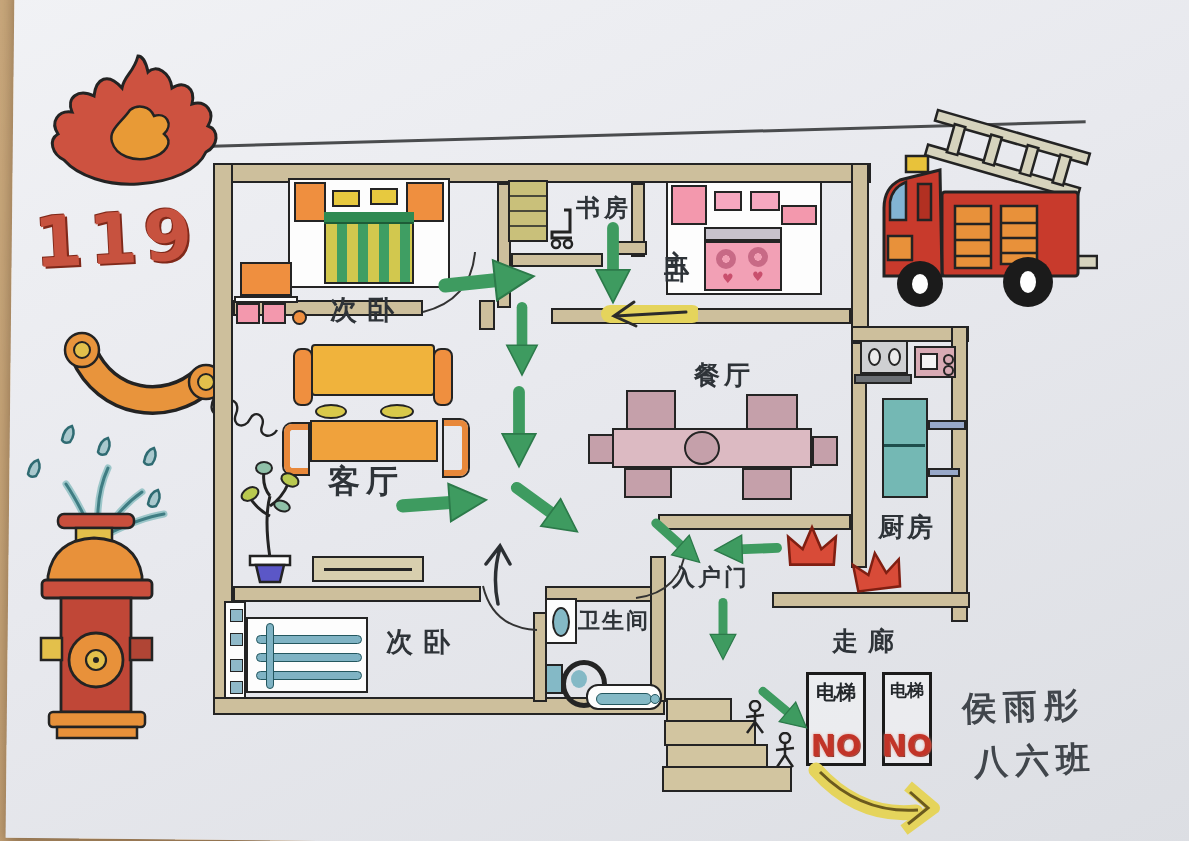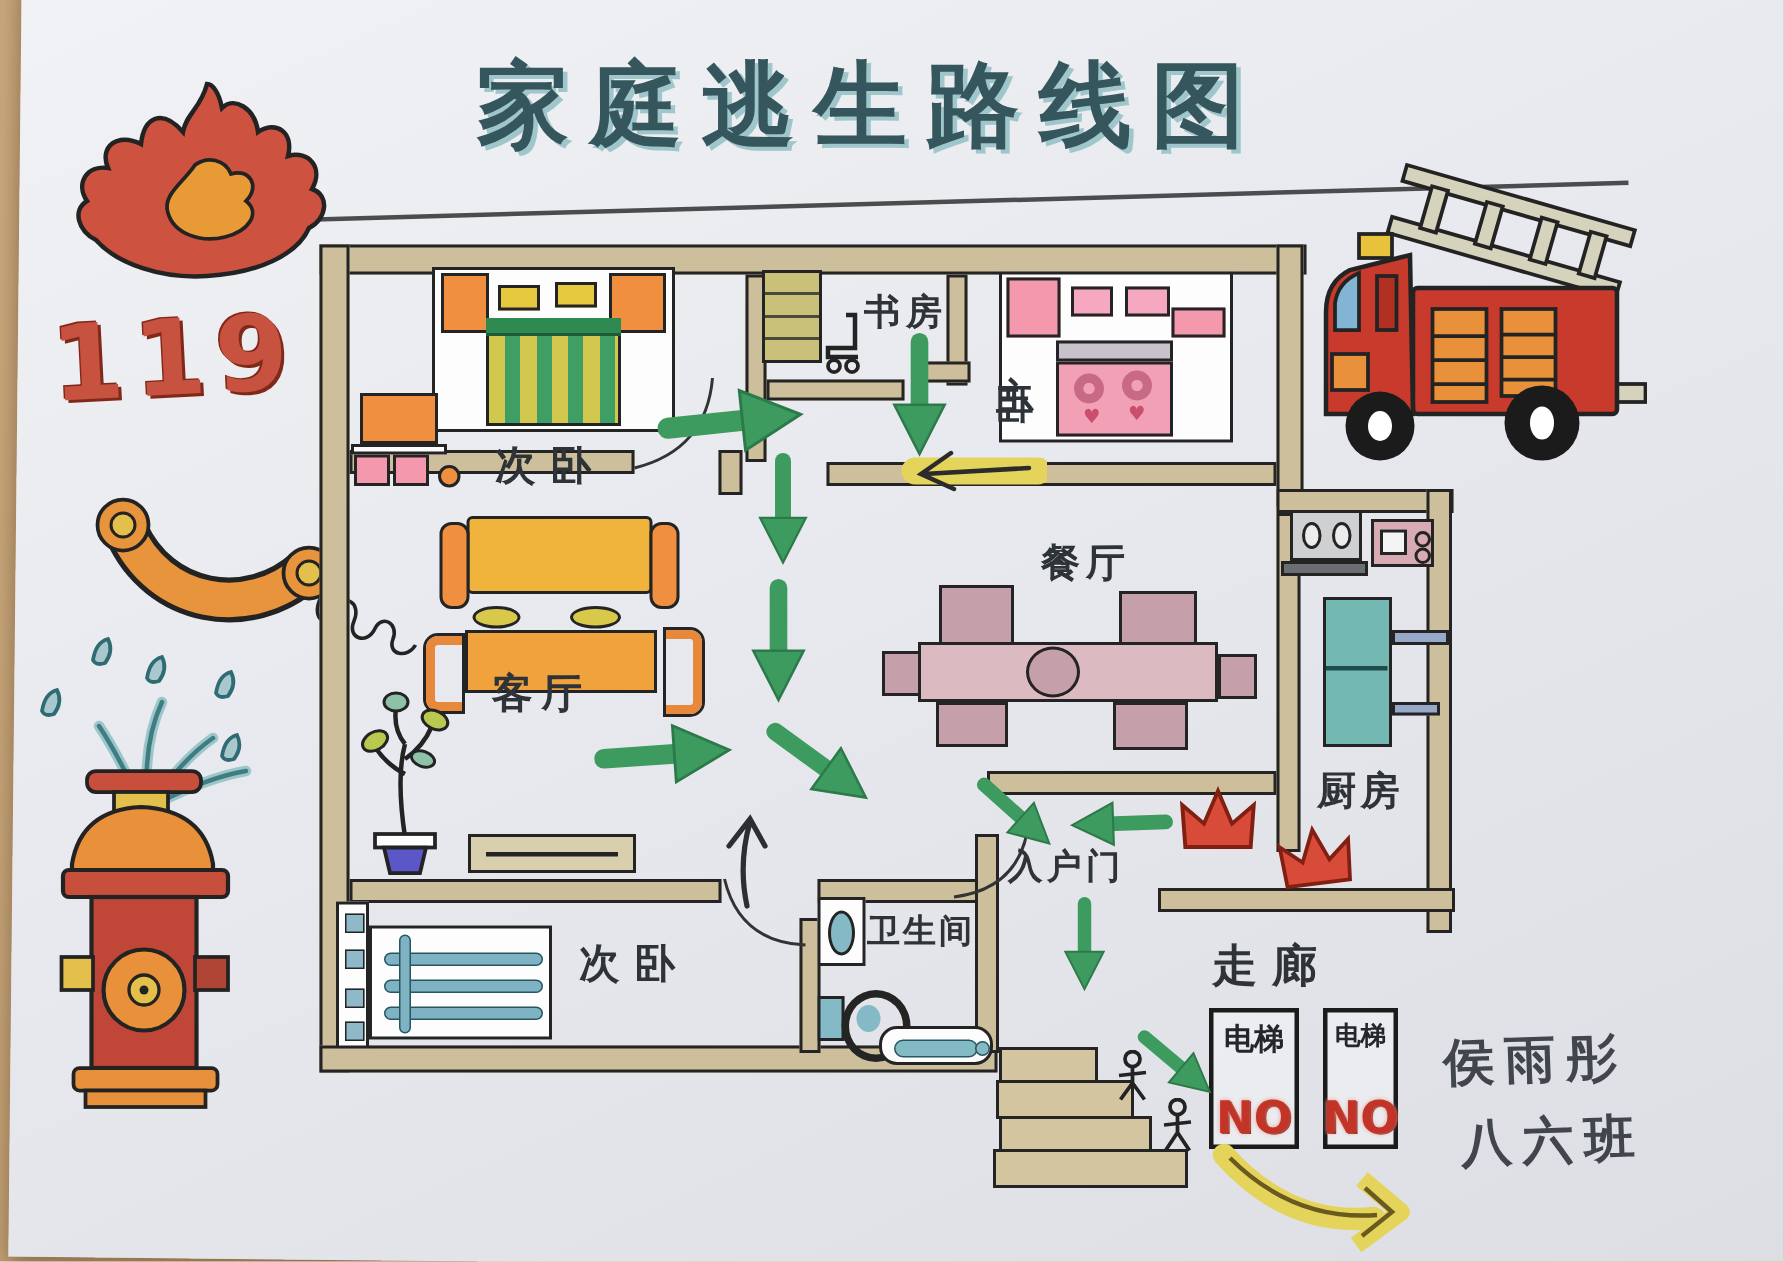--- a/index.html
+++ b/index.html
@@ -61,21 +61,20 @@
       <symbol id="ar-d" viewBox="0 0 50 100">
         <path d="M25,7 L25,62" stroke="#3e9b60" stroke-width="14" stroke-linecap="round" fill="none"></path>
         <polygon points="5,57 45,57 25,96" fill="#3e9b60" stroke="#2c7a4a" stroke-width="2"></polygon>
       </symbol>
       <symbol id="crown-flame" viewBox="0 0 54 42">
         <path d="M6,39 L4,12 L18,24 L27,3 L36,24 L50,12 L48,39 Z" fill="#d84b38" stroke="#801f12" stroke-width="2.5"></path>
       </symbol>
     </defs>
   </svg>
 
-  <div id="title">家庭逃生路线图</div>
   <div id="title-line"></div>
 
   <svg class="abs" style="left:38px;top:48px" width="200" height="145" viewBox="0 0 200 145">
     <path d="M100,8 C96,24 86,28 84,40 C70,24 58,30 56,48 C40,40 28,50 34,64 C20,62 12,74 20,86 C10,92 14,106 26,112 C40,128 70,138 100,136 C134,134 160,122 168,104 C180,98 182,82 170,78 C178,64 168,52 154,56 C158,40 146,32 134,40 C132,24 118,16 110,24 C108,14 104,8 100,8 Z" fill="#cd5240" stroke="#232323" stroke-width="3"></path>
     <path d="M92,62 C84,74 70,82 74,94 C78,108 96,114 112,110 C128,106 136,94 126,86 C136,76 128,64 116,68 C112,58 100,56 92,62 Z" fill="#e89a36" stroke="#232323" stroke-width="2.5"></path>
   </svg>
 
   <div id="num119">119</div>
 
   <svg class="abs" style="left:46px;top:316px" width="240" height="150" viewBox="0 0 240 150">
@@ -379,24 +378,24 @@
   <svg class="arr" style="left:804px;top:760px" width="140" height="80" viewBox="0 0 140 80">
     <path d="M12,10 Q55,58 112,52" stroke="#e5d45c" stroke-width="15" fill="none" stroke-linecap="round"></path>
     <path d="M104,26 L130,48 L100,70" stroke="#e5d45c" stroke-width="12" fill="none" stroke-linejoin="round"></path>
     <path d="M16,12 Q58,54 114,50" stroke="#6b5a1e" stroke-width="3" fill="none"></path>
     <path d="M106,32 L124,48 L104,64" stroke="#6b5a1e" stroke-width="3" fill="none"></path>
   </svg>
 
   <div class="rl" style="left:330px;top:292px;font-size:27px;letter-spacing:10px">次卧</div>
   <div class="rl" style="left:576px;top:192px;font-size:24px;letter-spacing:4px">书房</div>
   <div class="rl" style="left:660px;top:230px;font-size:25px;writing-mode:vertical-rl;letter-spacing:8px">主卧</div>
-  <div class="rl" style="left:328px;top:444px;font-size:27px;letter-spacing:6px">客厅</div>
+  <div class="rl" style="left:328px;top:460px;font-size:32px;letter-spacing:6px">客厅</div>
   <div class="rl" style="left:694px;top:358px;font-size:26px;letter-spacing:4px">餐厅</div>
   <div class="rl" style="left:878px;top:510px;font-size:26px;letter-spacing:3px">厨房</div>
   <div class="rl" style="left:386px;top:624px;font-size:27px;letter-spacing:10px">次卧</div>
   <div class="rl" style="left:578px;top:606px;font-size:22px;letter-spacing:2px">卫生间</div>
   <div class="rl" style="left:672px;top:562px;font-size:23px;letter-spacing:3px">入户门</div>
-  <div class="rl" style="left:808px;top:624px;font-size:30px;letter-spacing:10px">走廊</div>
+  <div class="rl" style="left:832px;top:624px;font-size:26px;letter-spacing:10px">走廊</div>
 
 
   <div class="sig" style="left:962px;top:684px;transform:rotate(-2deg)">侯雨彤</div>
   <div class="sig" style="left:974px;top:738px;transform:rotate(-2deg)">八六班</div>
 </div>
 
 </body></html>

